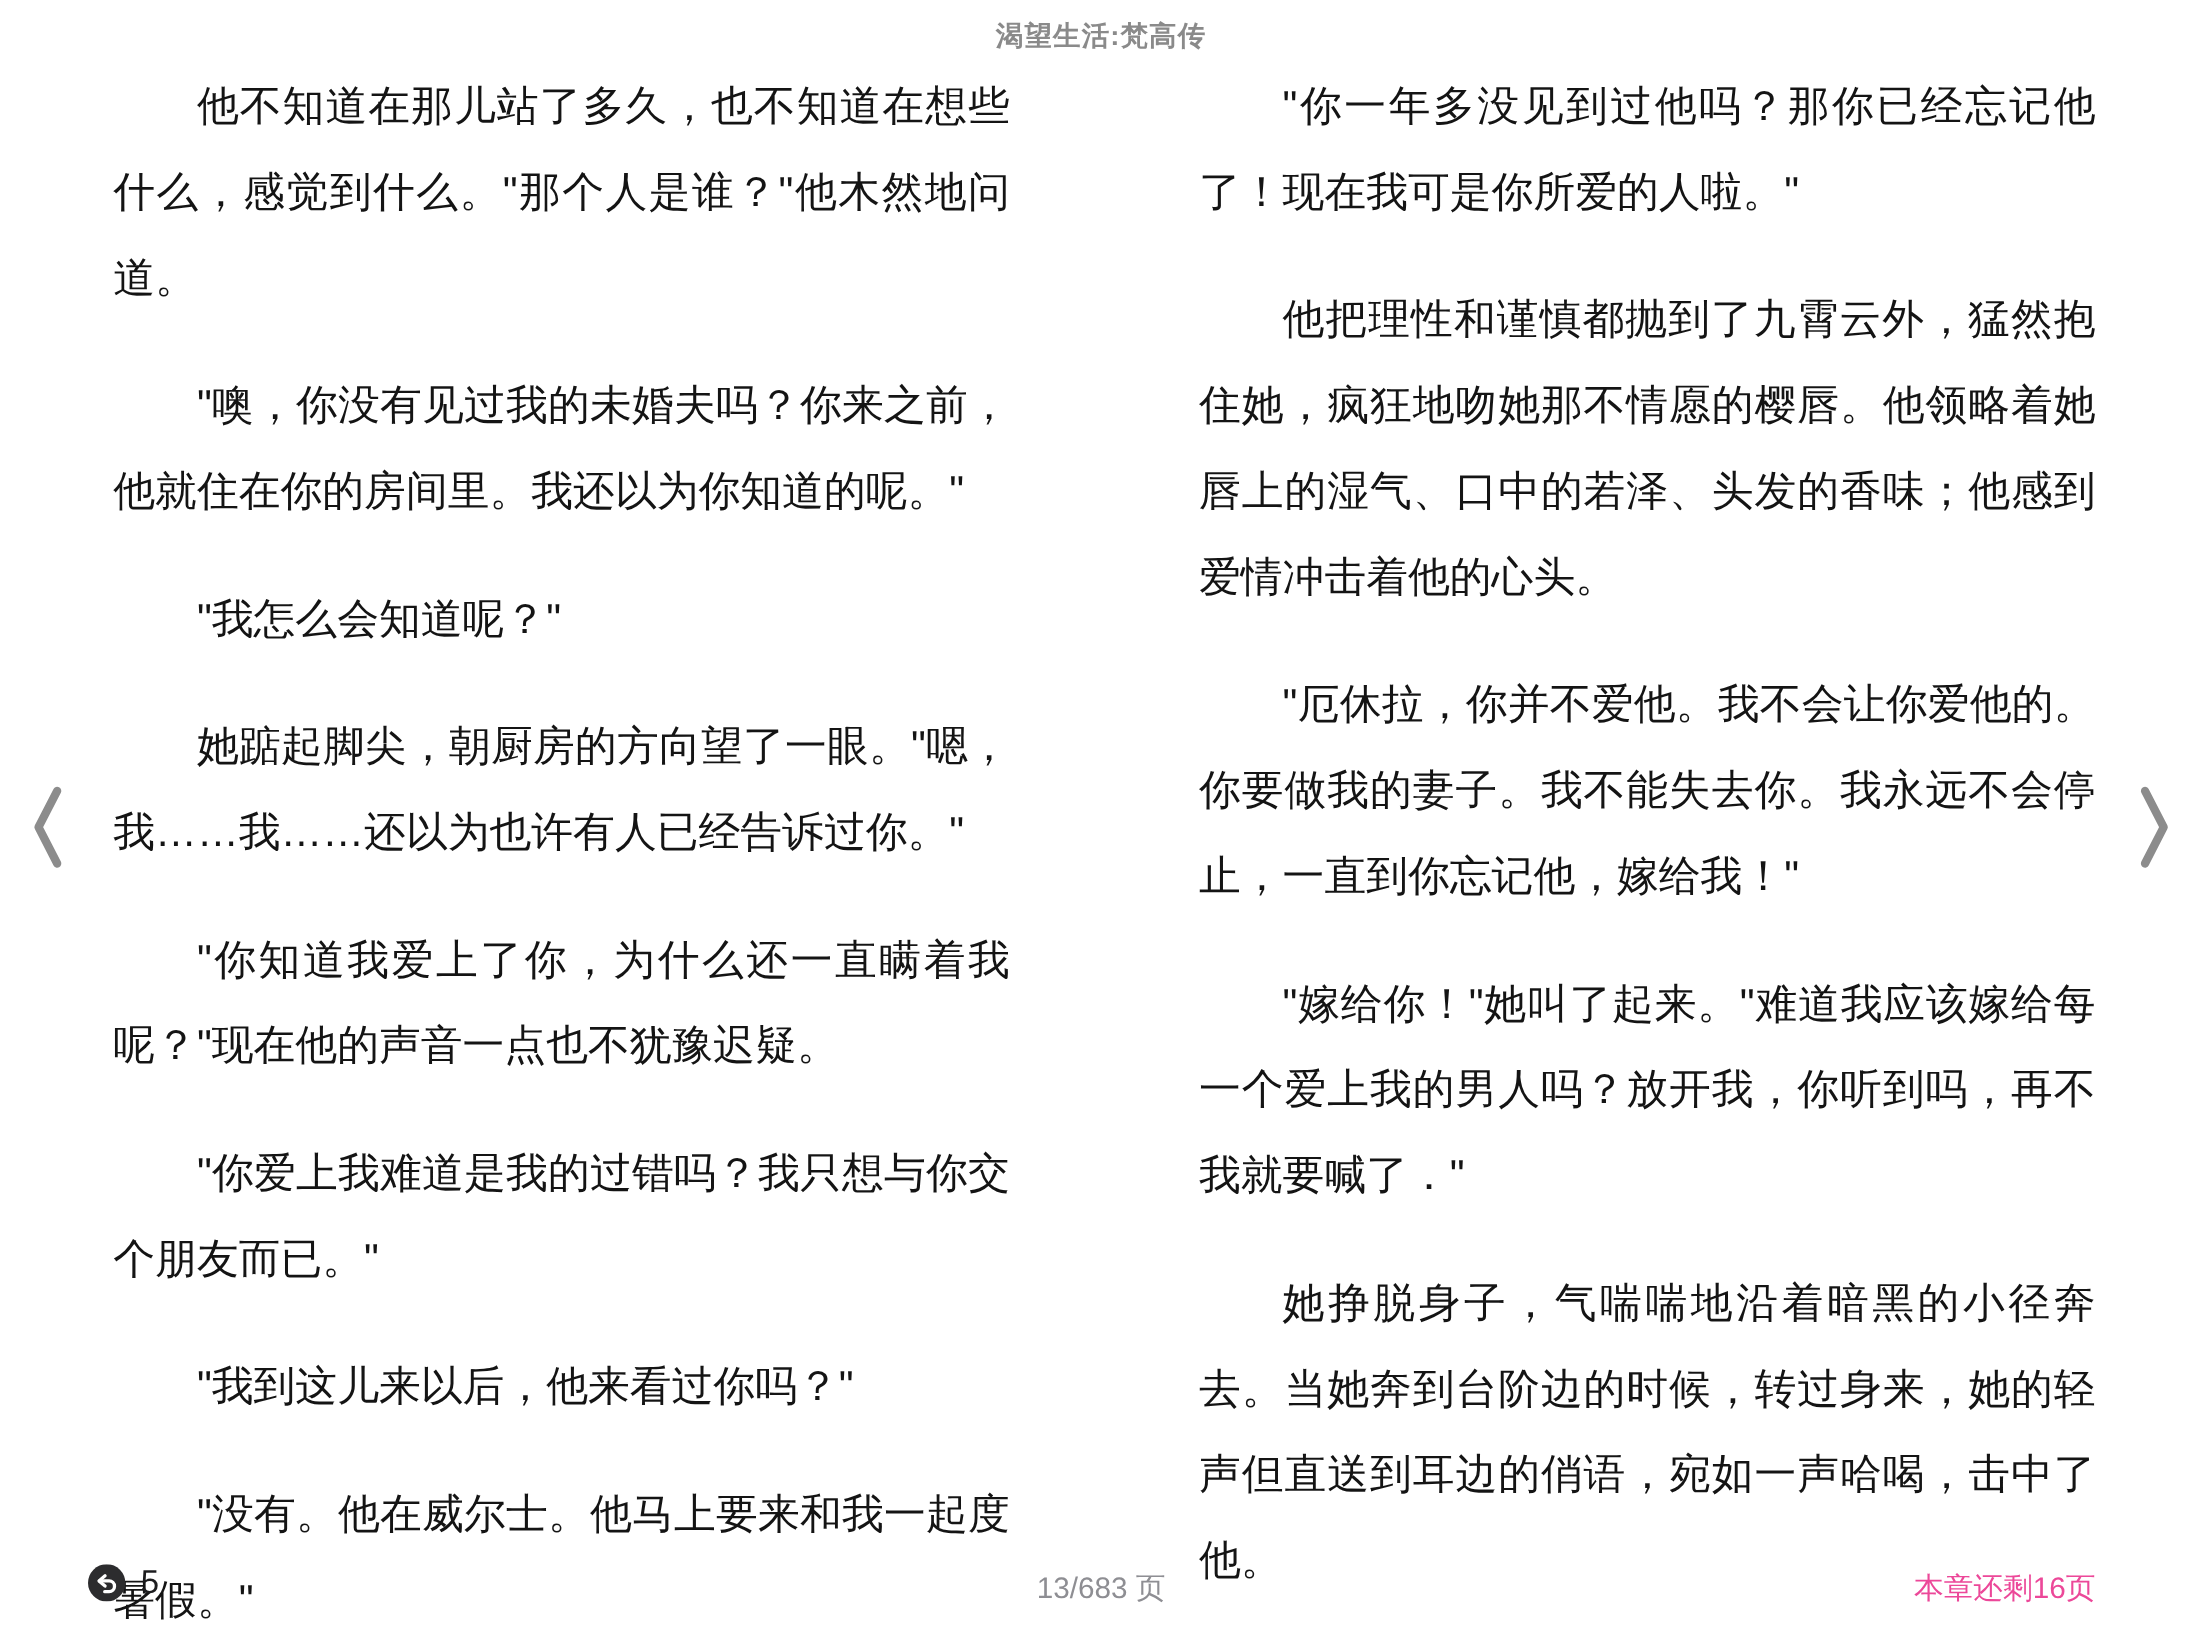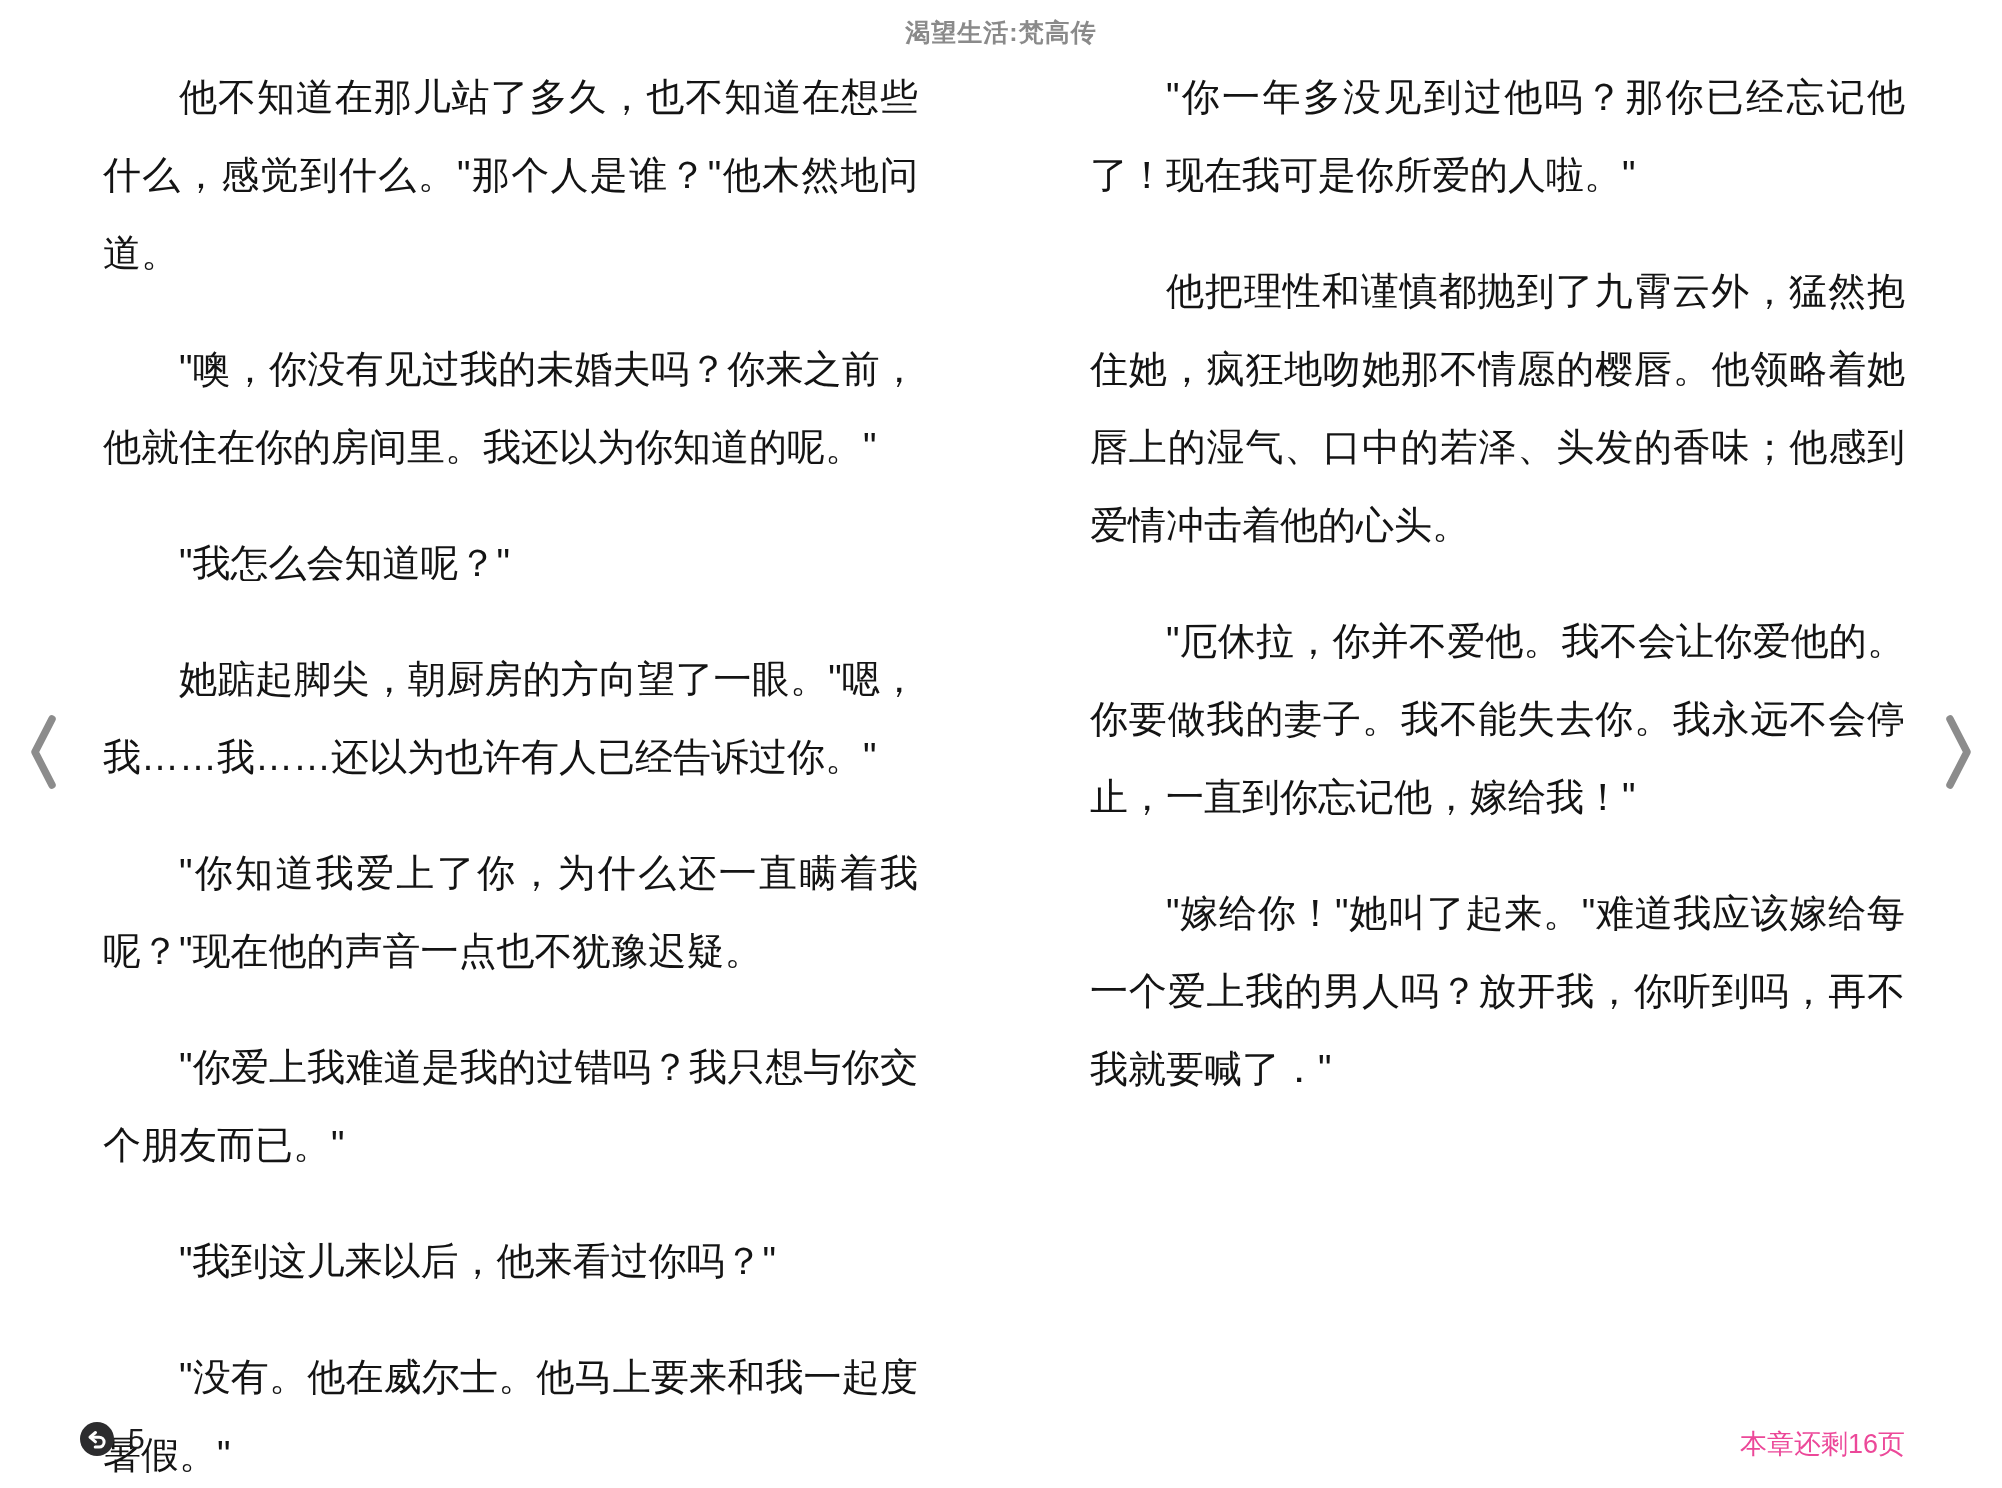--- a/index.html
+++ b/index.html
@@ -107,20 +107,21 @@
     <p>"你知道我爱上了你，为什么还一直瞒着我呢？"现在他的声音一点也不犹豫迟疑。</p>
     <p>"你爱上我难道是我的过错吗？我只想与你交个朋友而已。"</p>
     <p>"我到这儿来以后，他来看过你吗？"</p>
     <p>"没有。他在威尔士。他马上要来和我一起度暑假。"</p>
   </div>
   <div class="page-column">
     <p>"你一年多没见到过他吗？那你已经忘记他了！现在我可是你所爱的人啦。"</p>
     <p>他把理性和谨慎都抛到了九霄云外，猛然抱住她，疯狂地吻她那不情愿的樱唇。他领略着她唇上的湿气、口中的若泽、头发的香味；他感到爱情冲击着他的心头。</p>
     <p>"厄休拉，你并不爱他。我不会让你爱他的。你要做我的妻子。我不能失去你。我永远不会停止，一直到你忘记他，嫁给我！"</p>
     <p>"嫁给你！"她叫了起来。"难道我应该嫁给每一个爱上我的男人吗？放开我，你听到吗，再不我就要喊了．"</p>
+    <p>她挣脱身子，气喘喘地沿着暗黑的小径奔去。当她奔到台阶边的时候，转过身来，她的轻声但直送到耳边的俏语，宛如一声哈喝，击中了他。</p>
 
   </div>
 </div>
 
 <button class="page-nav prev">
   <span>
     <svg width="30" height="80" viewBox="0 0 30 80">
       <polyline points="24,7 7,40 24,73" fill="none" stroke="#8c8c8c" stroke-width="7.5" stroke-linecap="round" stroke-linejoin="round"></polyline>
     </svg>
   </span>
@@ -138,14 +139,15 @@
   <div class="back-button">
     <span style="display:inline-flex;">
       <svg width="34" height="34" viewBox="0 0 34 34">
         <circle cx="17" cy="17" r="17" fill="#2c2c2e"></circle>
         <path d="M15.5 10.5 L10 15.2 L15.5 19.9" fill="none" stroke="#ffffff" stroke-width="3" stroke-linecap="round" stroke-linejoin="round"></path>
         <path d="M10.6 15.2 H19.2 a4.9 4.9 0 0 1 0 9.8 H15.2" fill="none" stroke="#ffffff" stroke-width="3" stroke-linecap="round"></path>
       </svg>
     </span>
     <span class="back-count">5</span>
   </div>
+  <div class="page-indicator">13/683 页</div>
   <div class="chapter-remaining">本章还剩16页</div>
 </div>
 
 </body></html>

